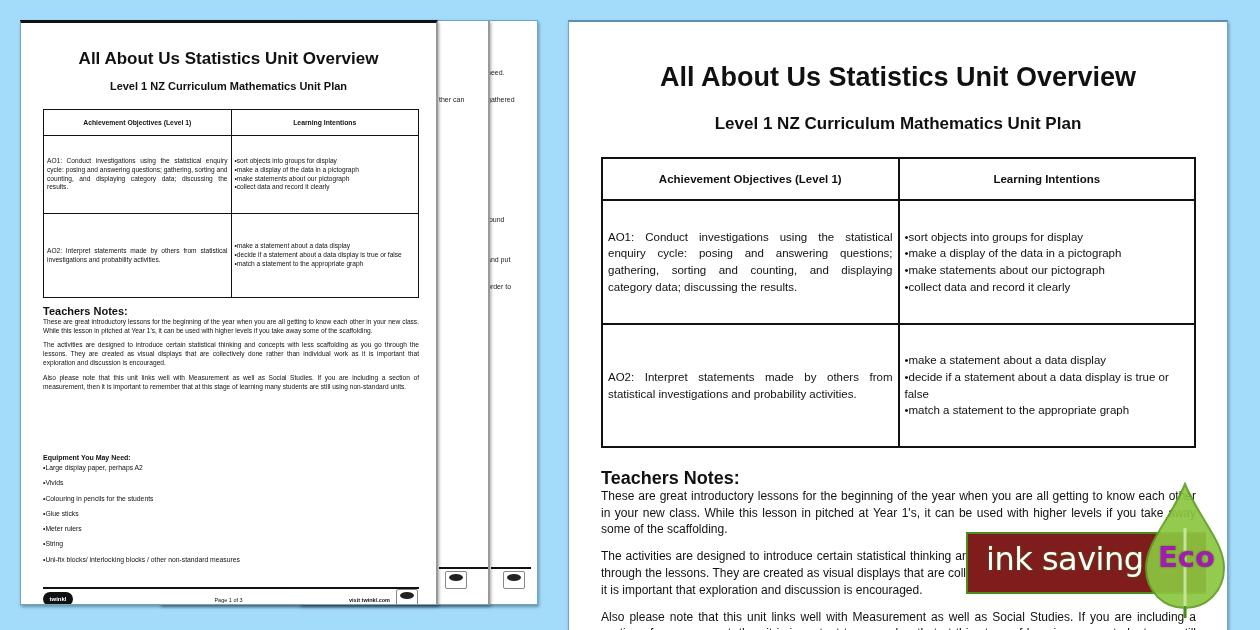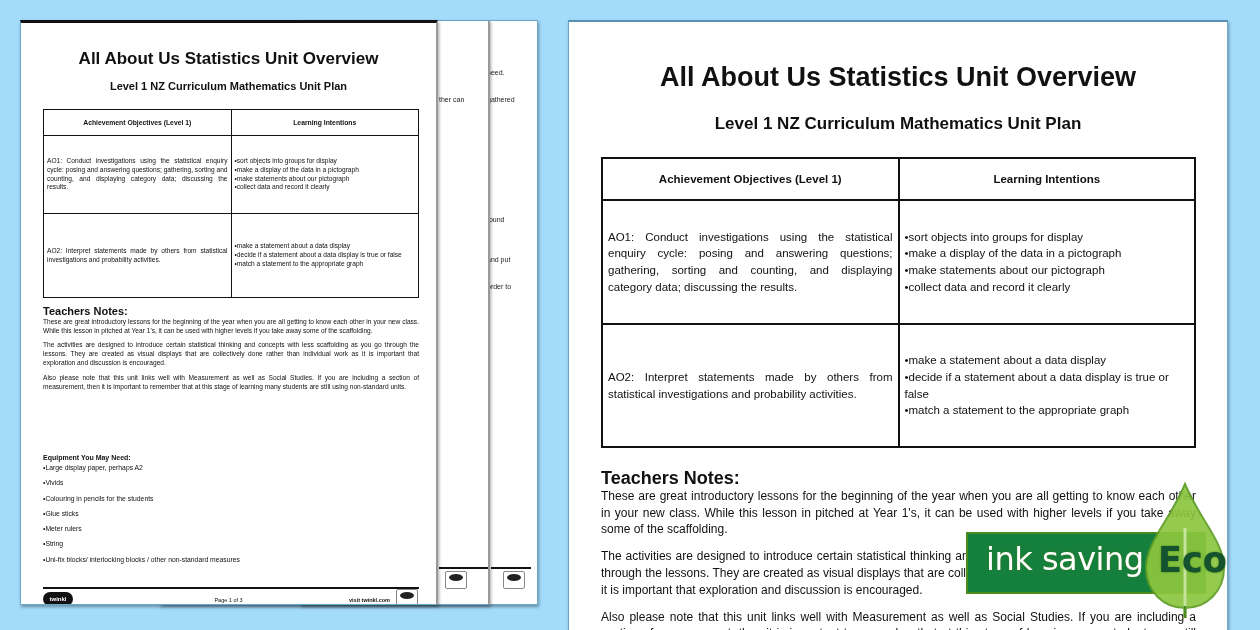--- a/index.html
+++ b/index.html
@@ -52,24 +52,24 @@
   #page-large td.ao { text-align: justify; width: 50%; }
   #page-large tr.r1 td { height: 124px; }
   #page-large tr.r2 td { height: 123px; }
   #page-large ul { list-style: none; }
   #page-large ul li::before { content: "\2022 "; }
   #page-large .notes { position: absolute; left: 32px; width: 595px; top: 447px; font-size: 12px; line-height: 1.4; text-align: justify; }
   #page-large .notes h2 { font-size: 18px; font-weight: bold; line-height: 1.05; }
   #page-large .notes p { margin-bottom: 10px; }
 
   
-  #eco-badge { position: absolute; left: 966px; top: 532px; width: 240px; height: 62px; background: #15803d; border: 2px solid #4b8c1e; border-right: none; }
+  #eco-badge { position: absolute; left: 966px; top: 532px; width: 240px; height: 62px; background: #7f1d1d; border: 2px solid #4b8c1e; border-right: none; }
   #eco-badge .ink { position: absolute; left: 18px; top: 6px; font-size: 32px; color: #fff; letter-spacing: -0.5px; text-shadow: 0 0 2px #3d7a14; font-family: "DejaVu Sans", sans-serif; }
   #leaf-icon { position: absolute; left: 1140px; top: 480px; width: 90px; height: 140px; }
-  #eco-label { position: absolute; left: 1158px; top: 540px; font-size: 35px; font-weight: bold; color: #14532d; font-family: "DejaVu Sans", sans-serif; text-shadow: 0 0 2px #3d7a14; }
+  #eco-label { position: absolute; left: 1158px; top: 540px; font-size: 29px; font-weight: bold; color: #a21caf; font-family: "DejaVu Sans", sans-serif; text-shadow: 0 0 2px #3d7a14; }
 </style>
 </head>
 <body>
 
 <div class="sheet" id="back2">
   <span class="back-snippet" style="left:186px;top:48px;">need.</span>
   <span class="back-snippet" style="left:186px;top:75px;">gathered</span>
   <span class="back-snippet" style="left:186px;top:195px;">found</span>
   <span class="back-snippet" style="left:186px;top:235px;">and put</span>
   <span class="back-snippet" style="left:186px;top:262px;">order to</span>

